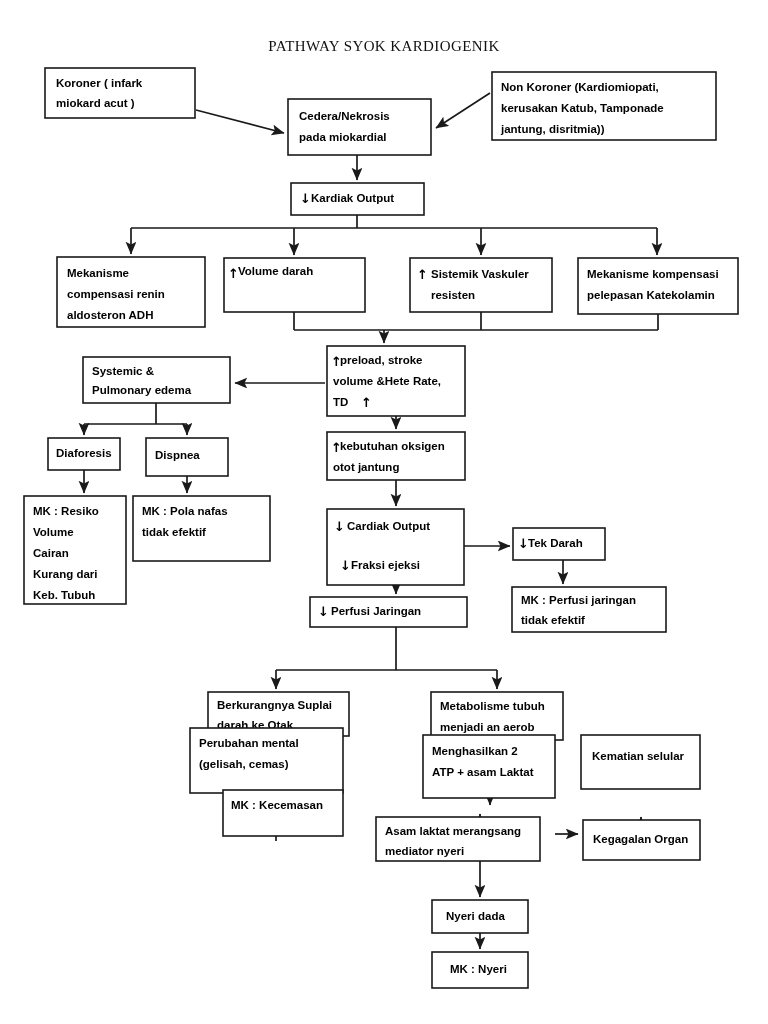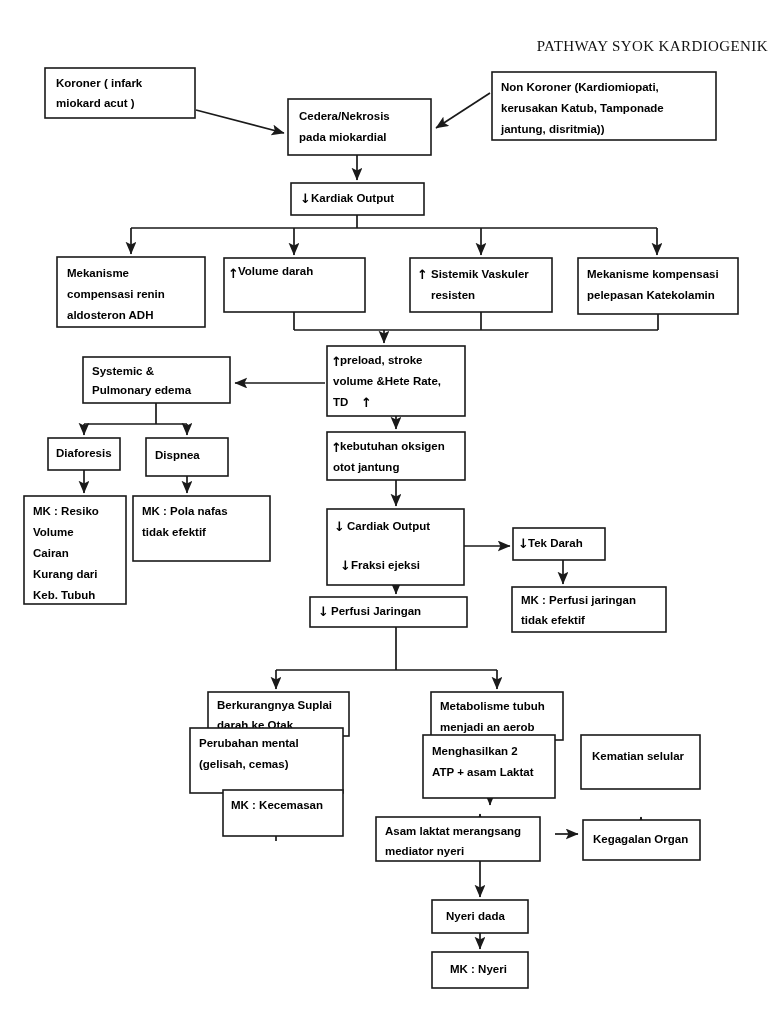--- a/index.html
+++ b/index.html
@@ -13,21 +13,21 @@
     height: 1024px;
     background: #ffffff;
     overflow: hidden;
     font-family: "Liberation Sans", sans-serif;
   }
   #diagram-title {
     position: absolute;
     left: 0;
     top: 38px;
     width: 768px;
-    text-align: right;
+    text-align: center;
     font-family: "Liberation Serif", serif;
     font-size: 15px;
     letter-spacing: 0.4px;
     color: #111111;
   }
   svg#flow {
     position: absolute;
     left: 0;
     top: 0;
     width: 768px;

